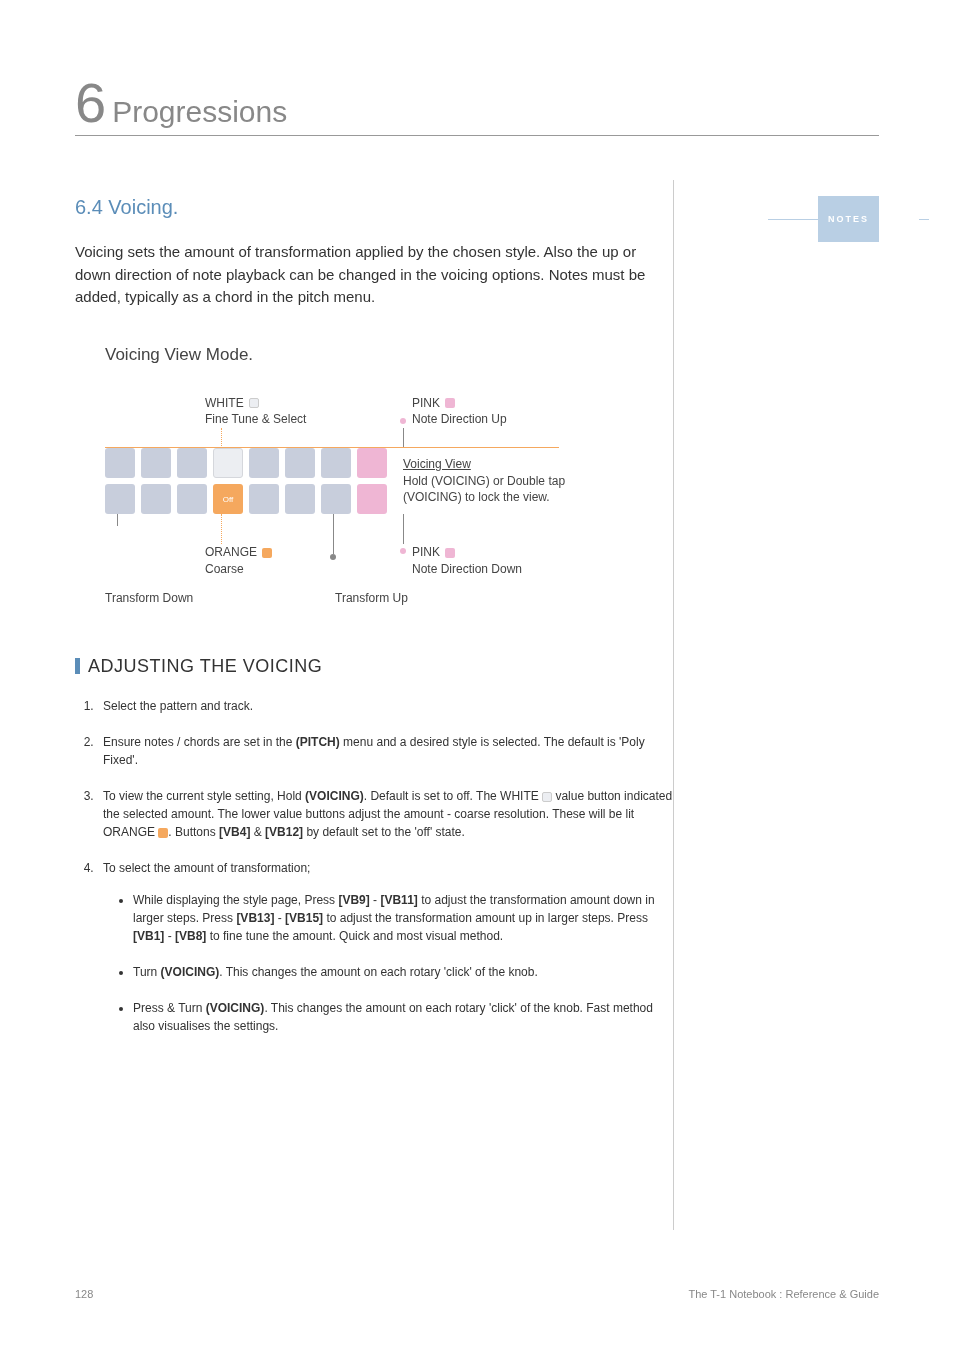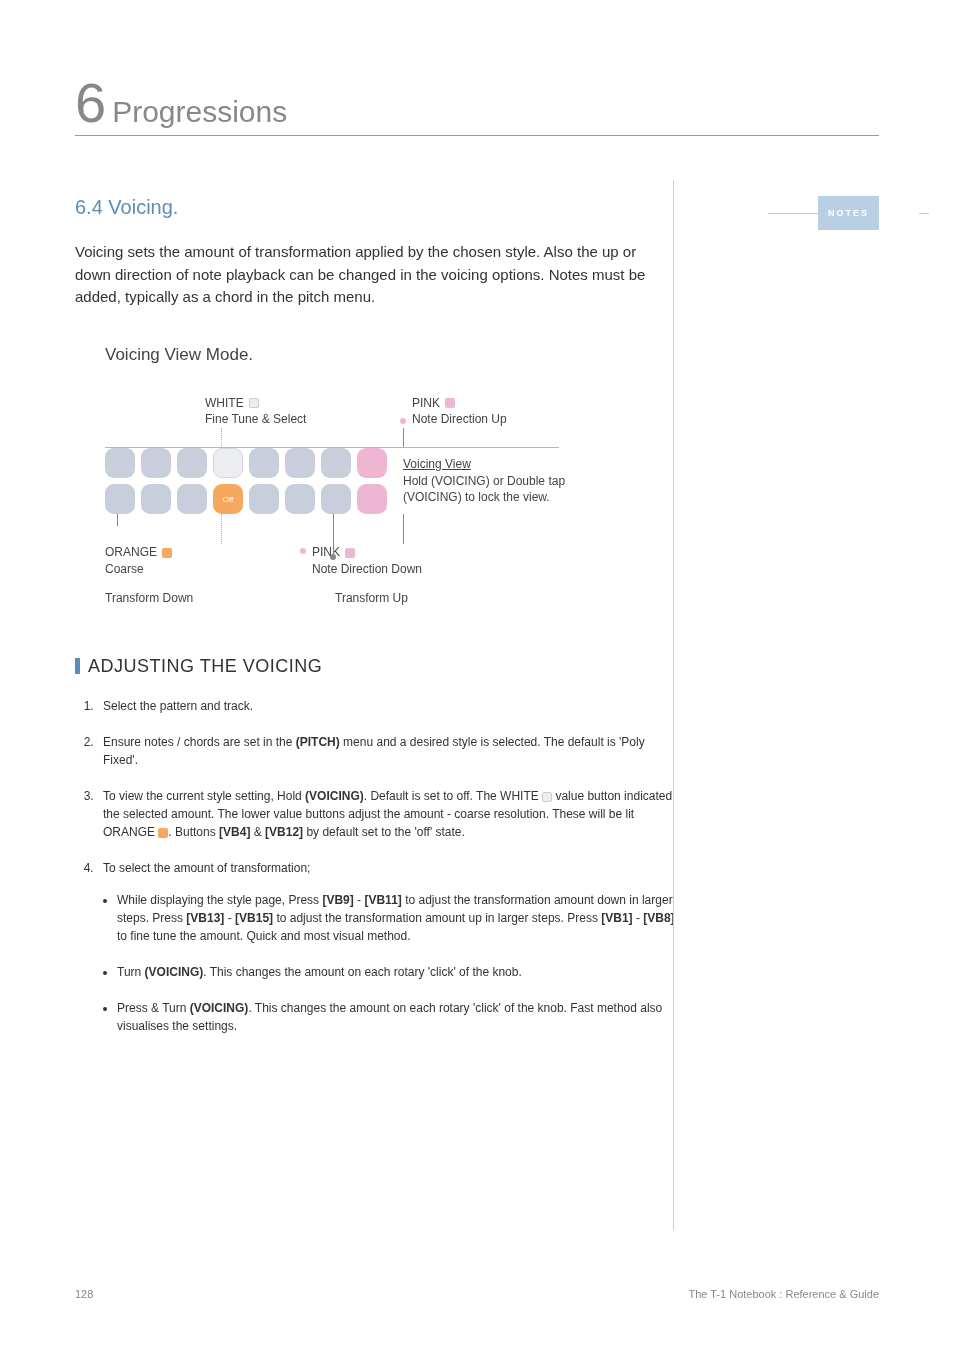--- a/index.html
+++ b/index.html
@@ -44,21 +44,21 @@
     margin-bottom: 36px;
   }
   .notes-tab {
     position: absolute;
     right: 75px;
     top: 196px;
     font-size: 9px;
     letter-spacing: 2px;
     background: #b9cfe4;
     color: #fff;
-    padding: 12px 10px;
+    padding: 18px 10px;
     font-weight: 600;
   }
   .notes-tab::before, .notes-tab::after {
     content: "";
     position: absolute;
     top: 50%;
     width: 50px;
     border-top: 1px solid #b9cfe4;
   }
   .notes-tab::before { left: -50px; }
@@ -84,21 +84,21 @@
   .sw-white { background: #eceef2; border: 1px solid #ccc; }
   .sw-orange { background: #f5a85e; }
   .sw-pink { background: #efb6d4; }
   .dotline { border-left: 1px dotted #f5a85e; }
 
   .grid { position: relative; }
   .grid-rows { display: flex; flex-direction: column; gap: 6px; }
   .grid-row { display: flex; gap: 6px; }
   .btn {
     width: 30px; height: 30px;
-    border-radius: 9px;
+    border-radius: 3px;
     background: #c8cedc;
   }
   .btn.off {
     background: #f5a85e;
     display: flex; align-items: center; justify-content: center;
     font-size: 8px; color: #fff;
   }
   .btn.pink { background: #efb6d4; }
   .btn.white { background: #eceef2; border: 1px solid #d5d7dc; }
 
@@ -121,21 +121,21 @@
     max-width: 580px;
   }
   ol.steps > li {
     font-size: 12px;
     line-height: 1.5;
     margin-bottom: 18px;
     padding-left: 6px;
   }
   ul.sub {
     list-style: disc;
-    margin-left: 14px;
+    margin-left: 30px;
     margin-top: 14px;
   }
   ul.sub > li {
     margin-bottom: 18px;
   }
   .sqw { display: inline-block; width: 10px; height: 10px; border-radius: 2px; vertical-align: middle; }
   .footer {
     position: absolute;
     bottom: 50px;
     left: 75px; right: 75px;
@@ -216,21 +216,21 @@
   </div>
 
   <div style="position:relative; height:30px;">
     <div style="position:absolute; left:116px; top:0; bottom:0;" class="dotline"></div>
     <div style="position:absolute; left:298px; top:0; bottom:0; width:1px; background:#888;"></div>
     <div style="position:absolute; left:12px; top:0; height:12px; width:1px; background:#888;"></div>
     <div style="position:absolute; left:228px; top:0; height:40px; width:1px; background:#888;"></div>
     <div style="position:absolute; left:228px; top:40px; width:6px; height:6px; border-radius:50%; background:#888; margin-left:-3px;"></div>
   </div>
 
-  <div style="display:flex; ">
+  <div style="display:flex; margin-left:100px;">
     <div class="lbl-block" style="width:195px;">
       <div><span>ORANGE</span> <span class="swatch sw-orange"></span></div>
       <div>Coarse</div>
     </div>
     <div style="width:6px; height:6px; border-radius:50%; background:#efb6d4; margin-right:6px; margin-top:4px;"></div>
     <div class="lbl-block">
       <div><span>PINK</span> <span class="swatch sw-pink"></span></div>
       <div>Note Direction Down</div>
     </div>
   </div>

